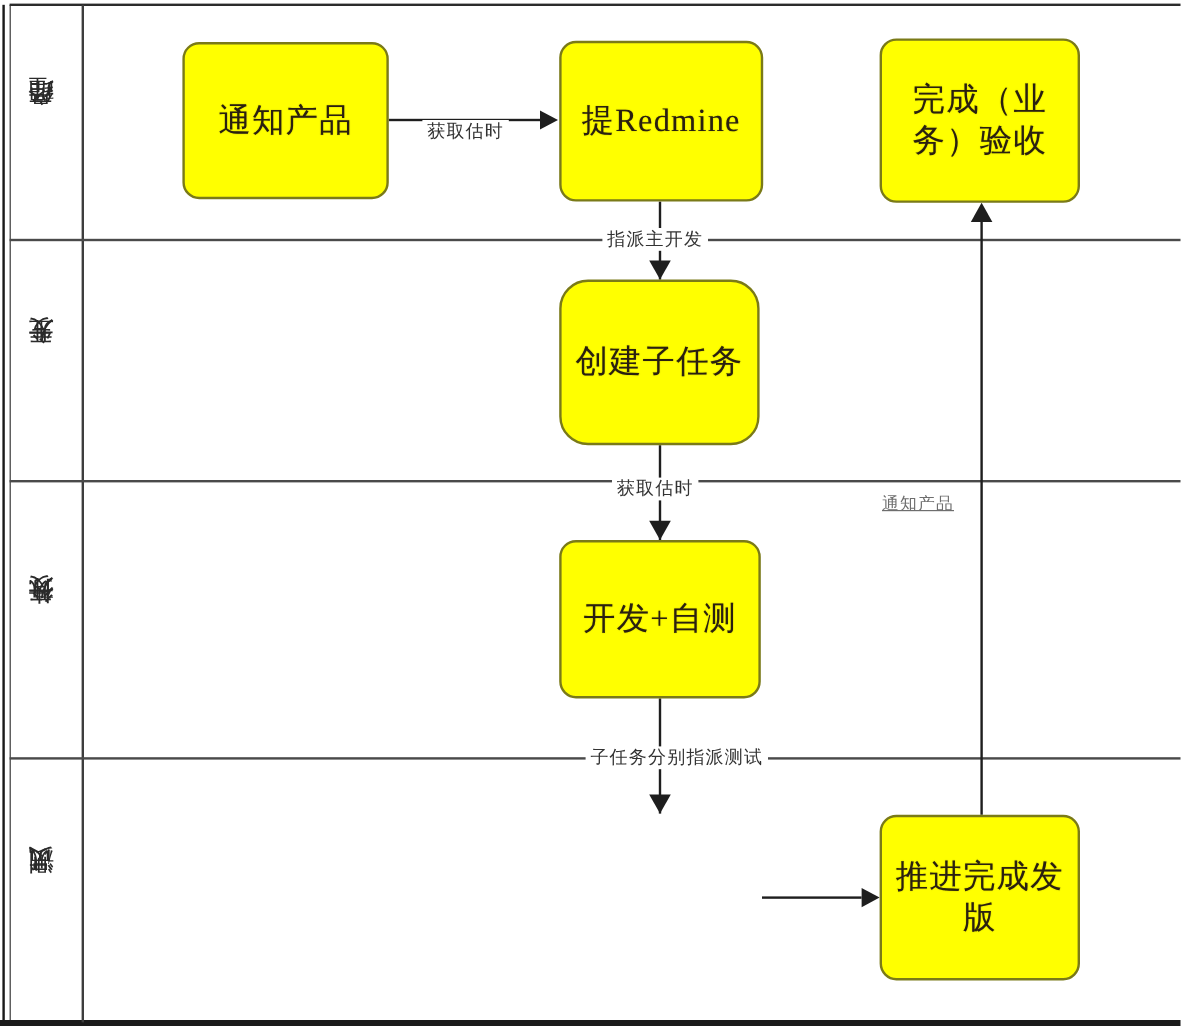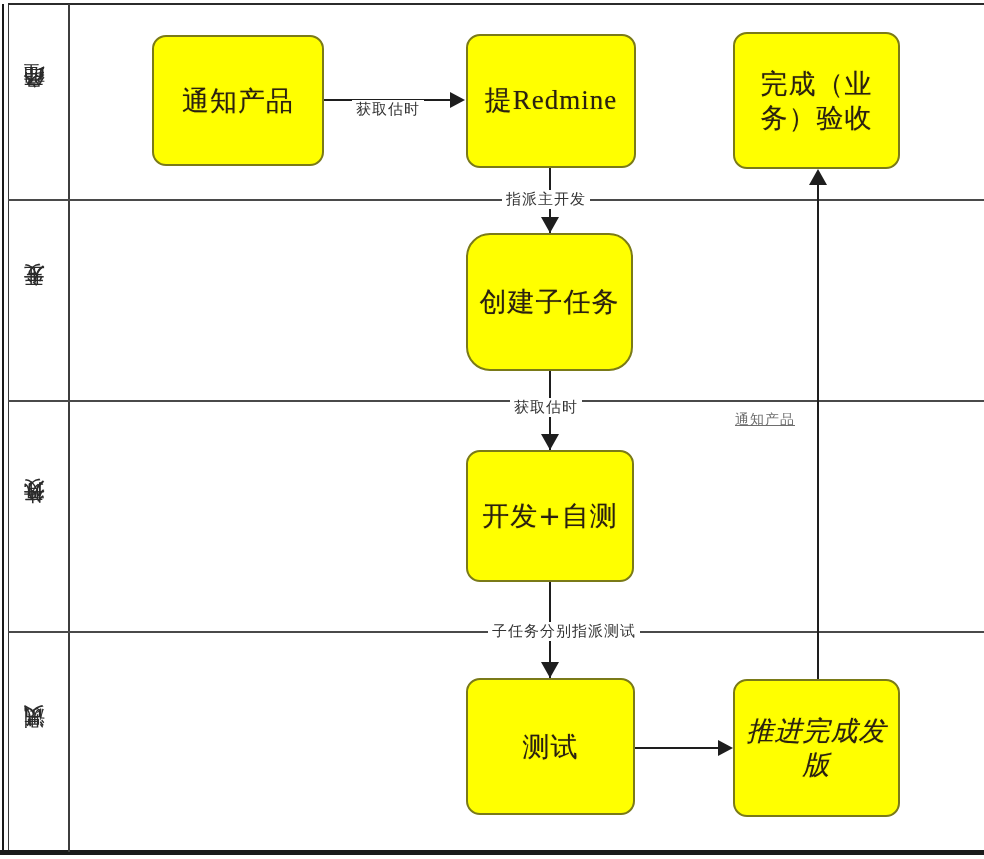--- a/index.html
+++ b/index.html
@@ -100,23 +100,23 @@
     box-sizing: border-box;
     padding: 4px 10px;
     font-family: "DejaVu Sans", "Liberation Sans", sans-serif;
     text-shadow: 0 0 1px rgba(60,50,0,0.45);
   }
   .node.n-review   { left: 152px; top: 35px;  width: 172px; height: 131px; }
   .node.n-redmine  { left: 466px; top: 34px;  width: 170px; height: 134px;
                      font-family: Liberation Serif, serif; }
   .node.n-accept   { left: 733px; top: 32px;  width: 167px; height: 137px; justify-content: flex-end; }
   .node.n-subtask  { left: 466px; top: 233px; width: 167px; height: 138px; border-radius: 24px; }
-  .node.n-devtest  { left: 466px; top: 450px; width: 168px; height: 132px; }
+  .node.n-devtest  { left: 466px; top: 450px; width: 168px; height: 132px; font-family: Liberation Serif, serif; }
   .node.n-test     { left: 466px; top: 678px; width: 169px; height: 137px; }
-  .node.n-release  { left: 733px; top: 679px; width: 167px; height: 138px; font-style: italic; }
+  .node.n-release  { left: 733px; top: 679px; width: 167px; height: 138px; }
 
   
   .line-h {
     position: absolute;
     height: 2px;
     background: #1e1e1e;
   }
   .line-v {
     position: absolute;
     width: 2px;
@@ -217,20 +217,17 @@
   </div>
   <div class="node n-accept">
     <span>完成（业务）验收</span>
   </div>
   <div class="node n-subtask">
     <span>创建子任务</span>
   </div>
   <div class="node n-devtest">
     <span>开发+自测</span>
   </div>
-  <div class="node n-test">
-    <span>测试</span>
-  </div>
   <div class="node n-release">
     <span>推进完成发版</span>
   </div>
 
 </div>
 
 </body></html>

